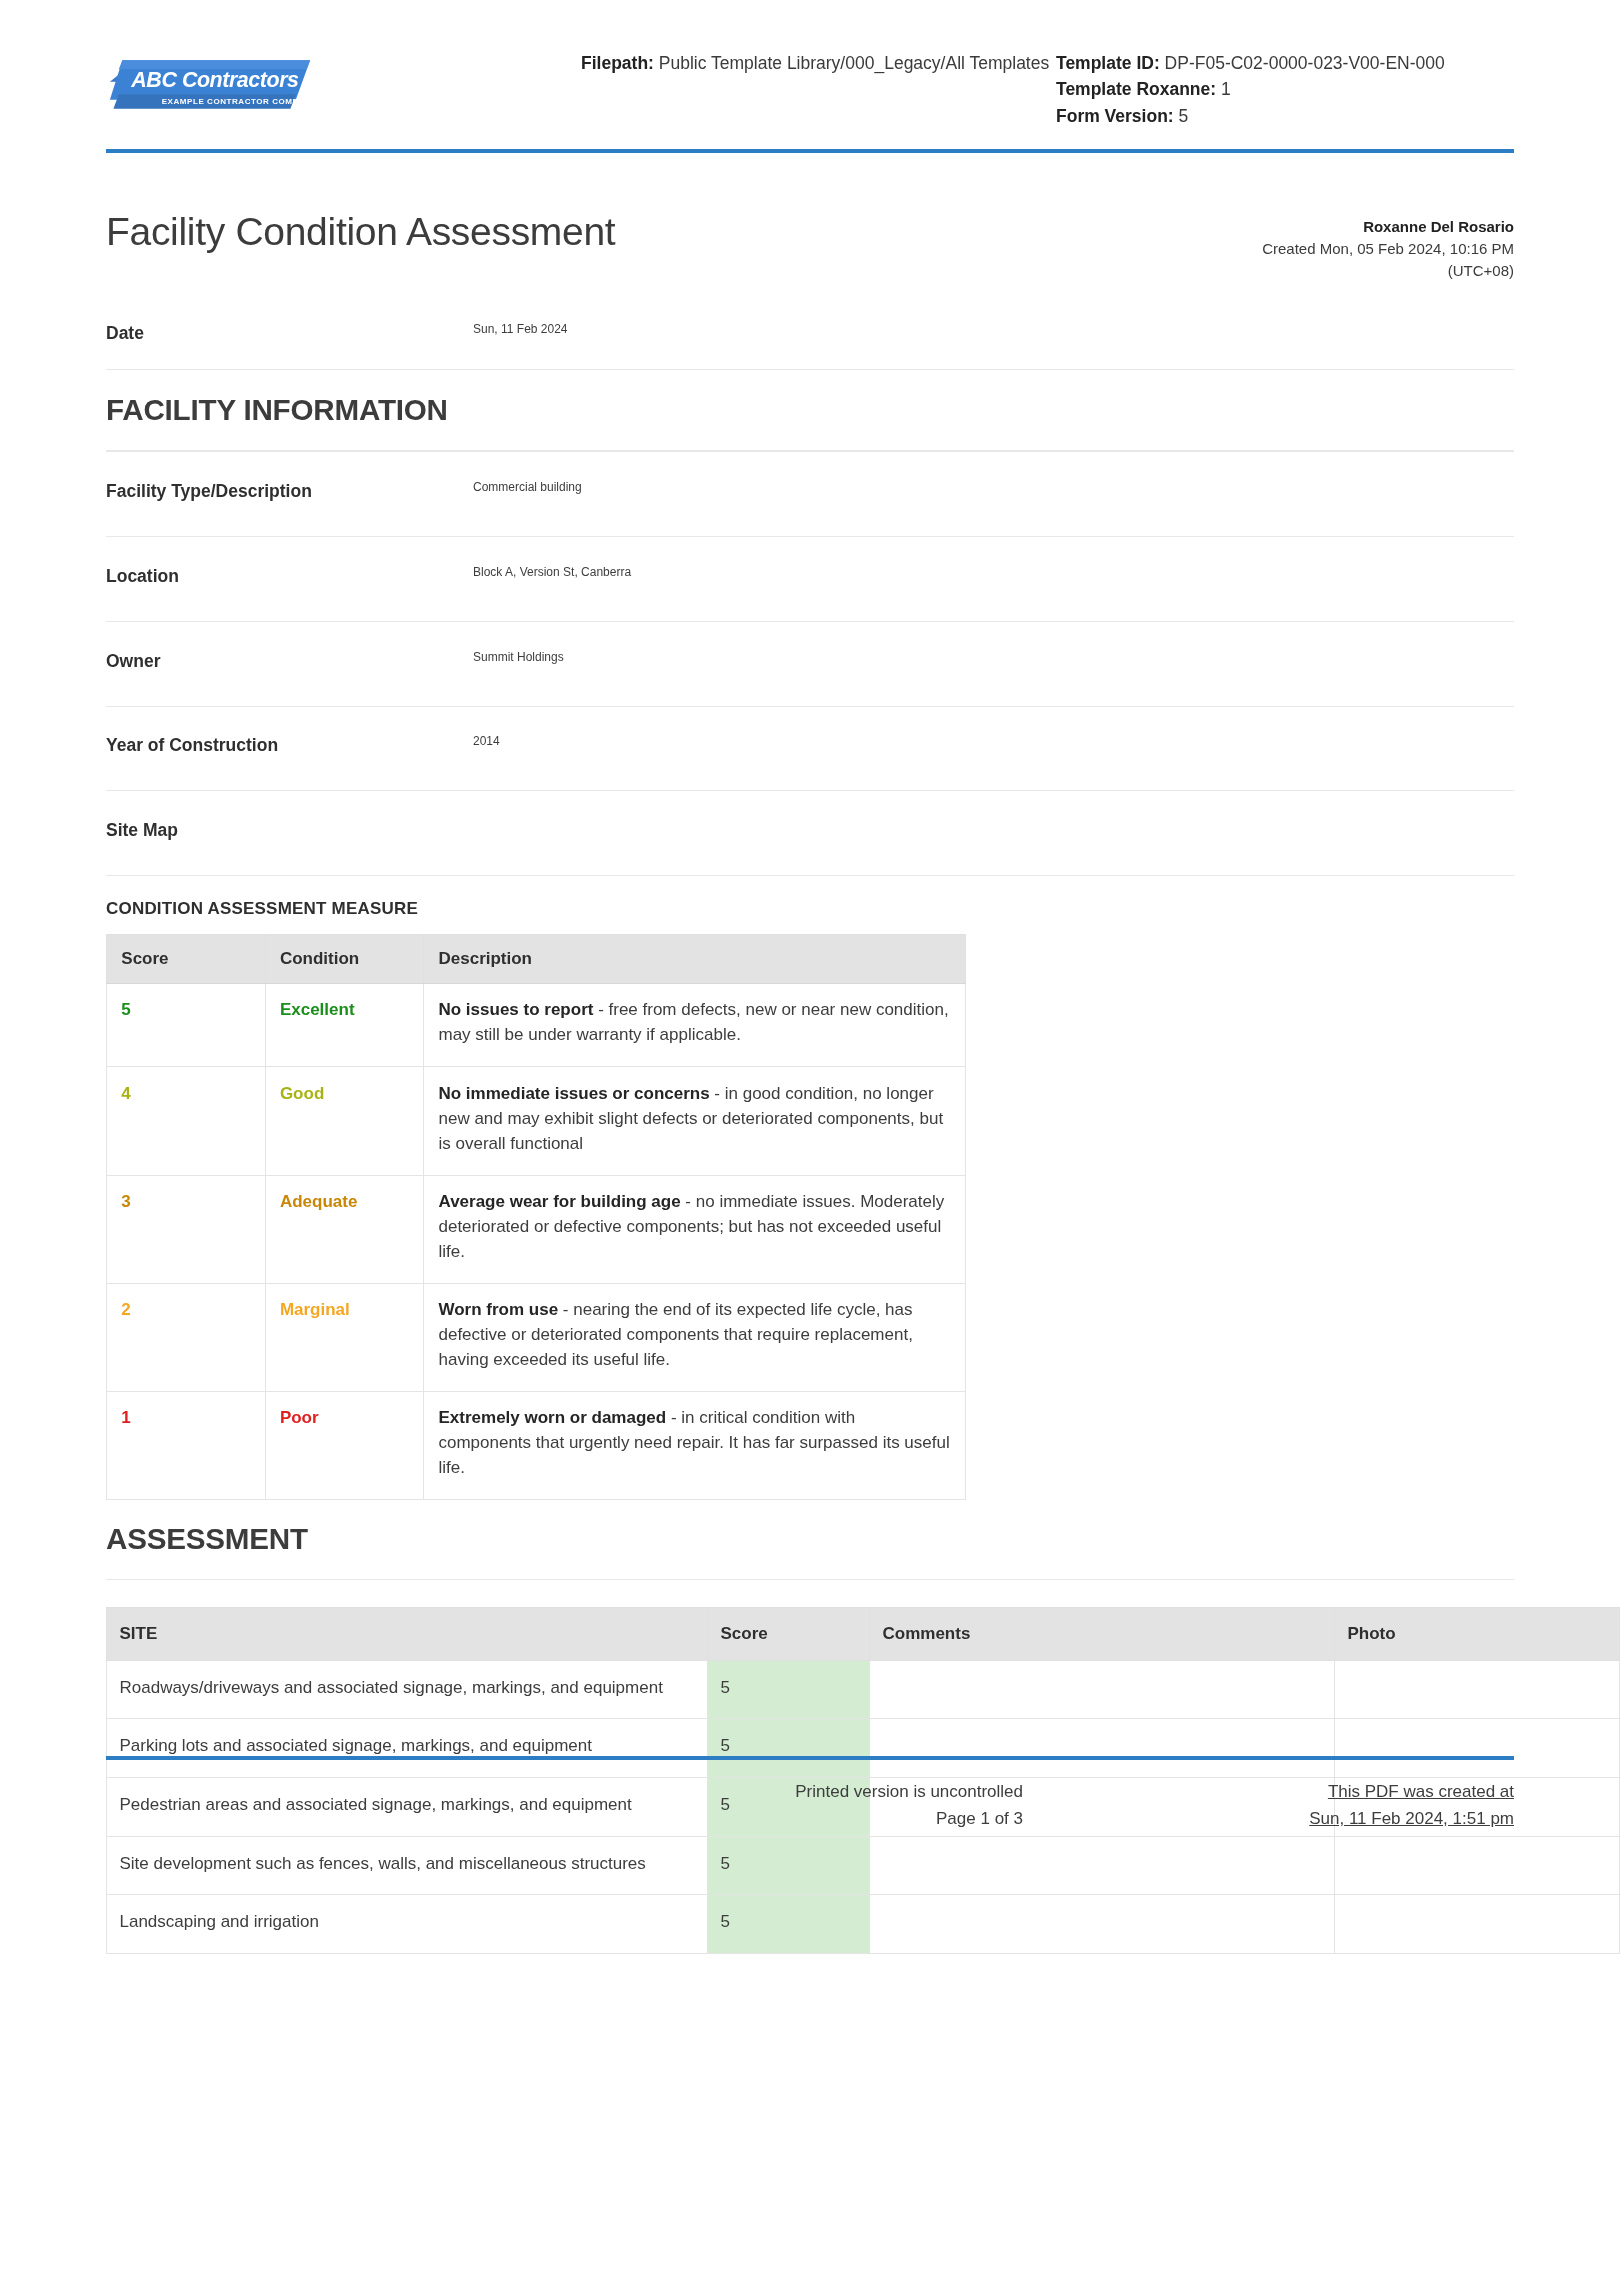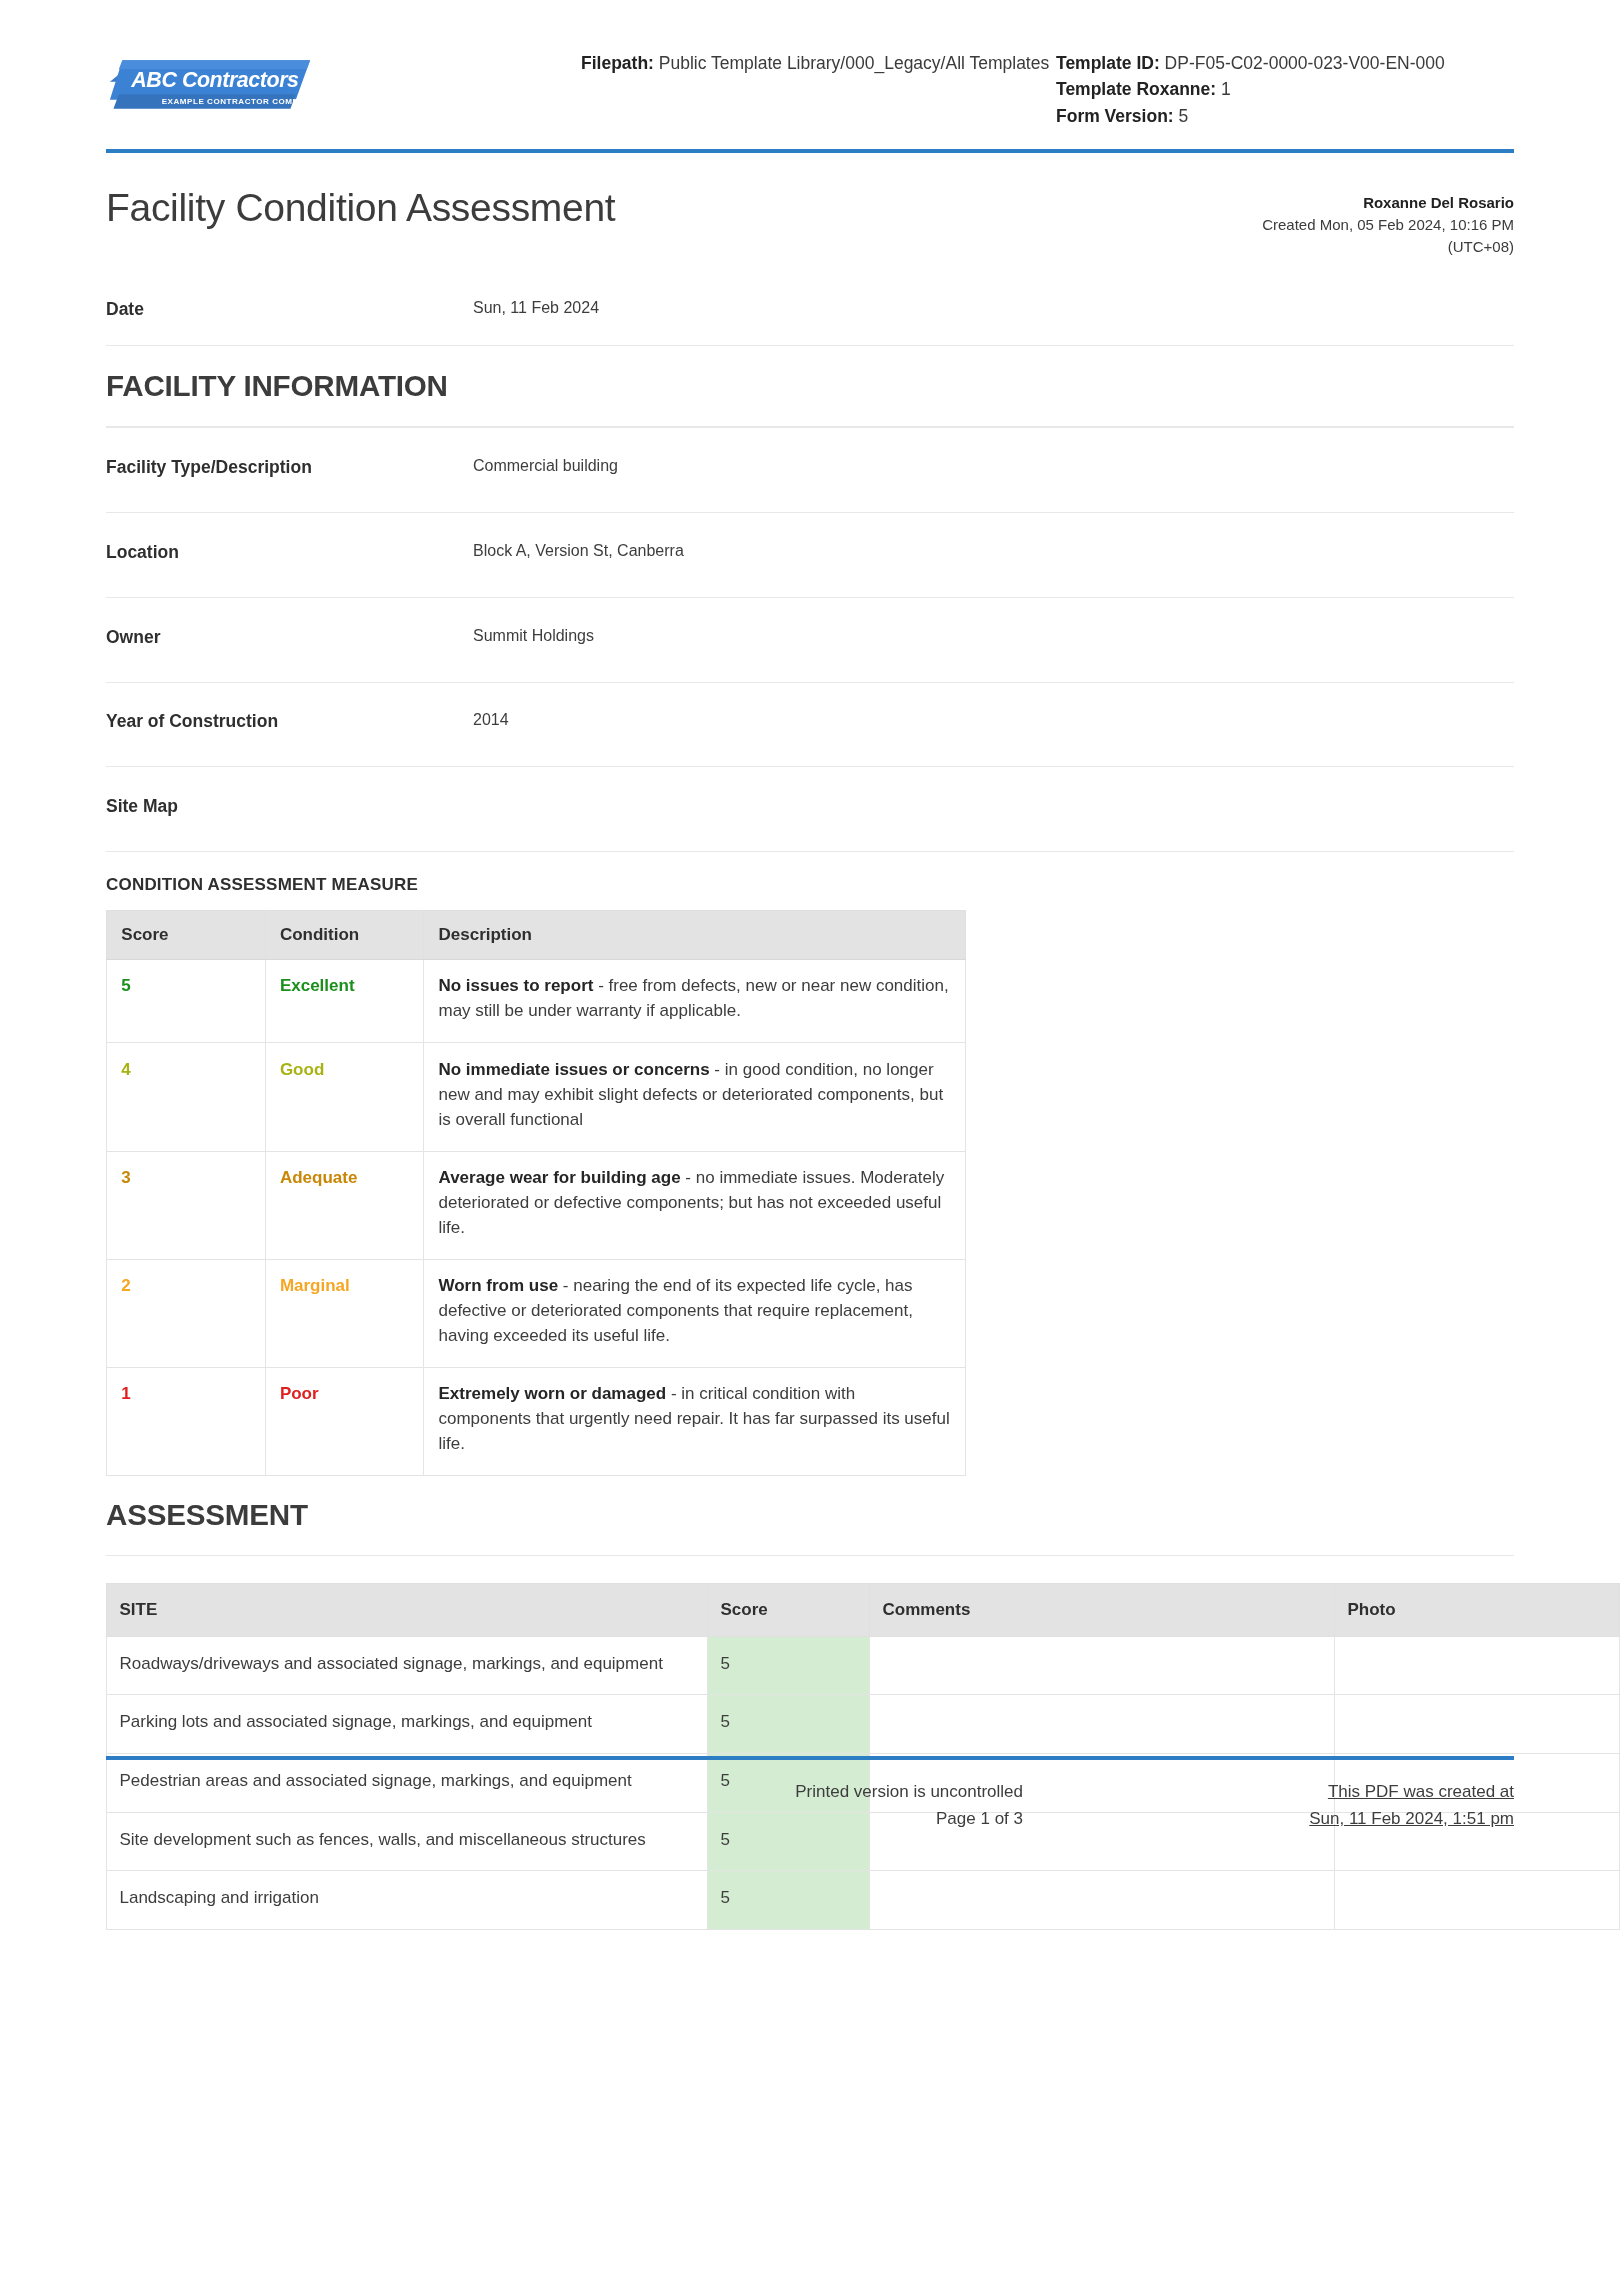--- a/index.html
+++ b/index.html
@@ -53,21 +53,21 @@
   .blue-rule {
     height: 3.6px;
     background: #2d7dc4;
     margin-top: 19.7px;
   }
 
   
   .title-row {
     display: flex;
     align-items: flex-start;
-    margin-top: 34px;
+    margin-top: 58px;
   }
   .doc-title {
     flex: 1;
     font-size: 39px;
     font-weight: normal;
     color: #3c3c3c;
     letter-spacing: -0.3px;
     margin: 0;
     line-height: 1.1;
   }
@@ -100,21 +100,21 @@
   .field-label {
     flex: 0 0 367px;
     width: 367px;
     font-size: 17.5px;
     font-weight: bold;
     color: #2f2f2f;
     line-height: 1.4;
   }
   .field-value {
     flex: 1;
-    font-size: 16px;
+    font-size: 12px;
     color: #3d3d3d;
     line-height: 1.4;
   }
   .field-row.tall { padding: 27px 0 30px 0; }
 
   .section-heading {
     font-size: 29.6px;
     font-weight: bold;
     color: #3c3c3c;
     margin: 0;

